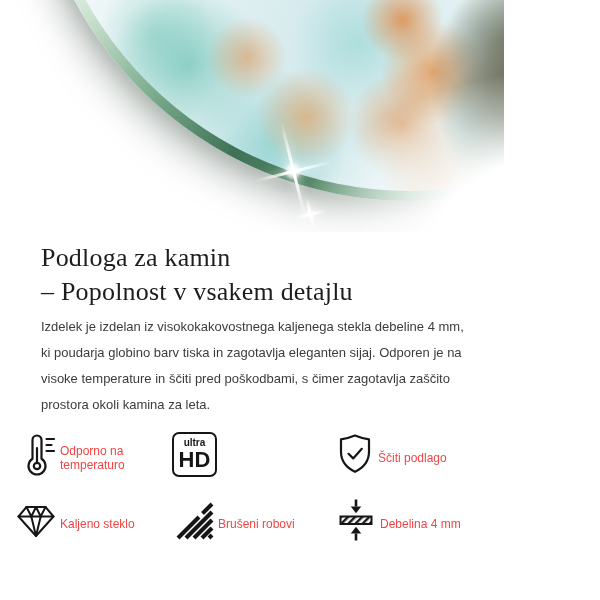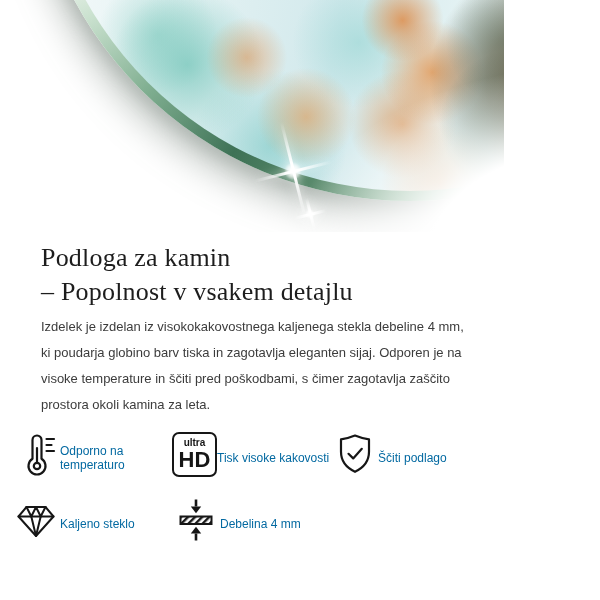--- a/index.html
+++ b/index.html
@@ -52,21 +52,21 @@
 
   
   .title{margin:9px 41px 0;font-family:"Liberation Serif","DejaVu Serif",serif;font-weight:400;
     font-size:26px;line-height:34px;color:#1d1d1d;white-space:pre-line;letter-spacing:.2px;}
   .desc{margin:5px 28px 0 41px;font-size:13px;line-height:26px;color:#3c3c3c;}
 
   
   .features{display:grid;grid-template-columns:repeat(3,1fr);margin:12px 12px 0;row-gap:18px;}
   .feature{display:flex;flex-direction:row;align-items:center;}
   .icon-box{height:48px;display:flex;align-items:center;justify-content:center;}
-  .feature .label{margin-top:7px;font-size:12px;color:#0369a1;}
+  .feature .label{margin-top:7px;font-size:12px;color:#ef4444;}
   .ink{stroke:#161616;fill:none;stroke-width:2.2;stroke-linecap:round;stroke-linejoin:round;}
   .uhd-box{width:41px;height:41px;border:2.6px solid #161616;border-radius:7px;
     display:flex;flex-direction:column;align-items:center;justify-content:center;line-height:1;color:#161616;}
   .uhd-top{font-size:10px;font-weight:700;}
   .uhd-bottom{font-size:22px;font-weight:700;letter-spacing:.2px;margin-top:1px;}
 </style>
 </head>
 <body>
 
 <div class="page">
@@ -109,21 +109,20 @@
       <div class="label">Odporno na temperaturo</div>
     </div>
 
     <div class="feature">
       <div class="icon-box">
         <div class="uhd-box">
           <span class="uhd-top">ultra</span>
           <span class="uhd-bottom">HD</span>
         </div>
       </div>
-      <div class="label">Tisk visoke kakovosti</div>
     </div>
 
     <div class="feature">
       <div class="icon-box">
         <svg width="46" height="46" viewBox="0 0 46 46">
           <path class="ink" d="M23 4.5c4.9 2 9.8 3.3 14 3.9v12.4c0 9.6-5.8 16.1-14 20-8.2-3.9-14-10.4-14-20V8.4c4.2-.6 9.1-1.9 14-3.9Z"></path>
           <polyline class="ink" points="16.5,22.8 21.2,27.4 29.8,17.8"></polyline>
         </svg>
       </div>
       <div class="label">Ščiti podlago</div>
@@ -136,20 +135,35 @@
             <path d="M14.5 11h19l8 9.5L24 40 6.5 20.5Z"></path>
             <path d="M6.5 20.5h35"></path>
             <path d="M14.5 11l4.8 9.5L24 11l4.7 9.5L33.5 11"></path>
             <path d="M19.3 20.5 24 40l4.7-19.5"></path>
           </g>
         </svg>
       </div>
       <div class="label">Kaljeno steklo</div>
     </div>
 
+    <div class="feature">
+      <div class="icon-box">
+        <svg width="46" height="46" viewBox="0 0 46 46">
+          <g stroke="#161616" stroke-width="4" fill="none" stroke-linecap="butt">
+            <path d="M6 41 27 20"></path>
+            <path d="M30.5 16.5 40 7"></path>
+            <path d="M14 41 40 15"></path>
+            <path d="M22 41 40 23"></path>
+            <path d="M30 41 40 31"></path>
+            <path d="M37 41 40 38"></path>
+          </g>
+        </svg>
+      </div>
+      <div class="label">Brušeni robovi</div>
+    </div>
 
     <div class="feature">
       <div class="icon-box">
         <svg width="48" height="48" viewBox="0 0 48 48">
           <defs>
             <pattern id="hx" patternUnits="userSpaceOnUse" width="5" height="5" patternTransform="rotate(45)">
               <rect x="0" y="0" width="2.4" height="5" fill="#161616"></rect>
             </pattern>
           </defs>
           <rect x="8.5" y="20.5" width="31" height="7.5" fill="url(#hx)" stroke="#161616" stroke-width="2"></rect>

